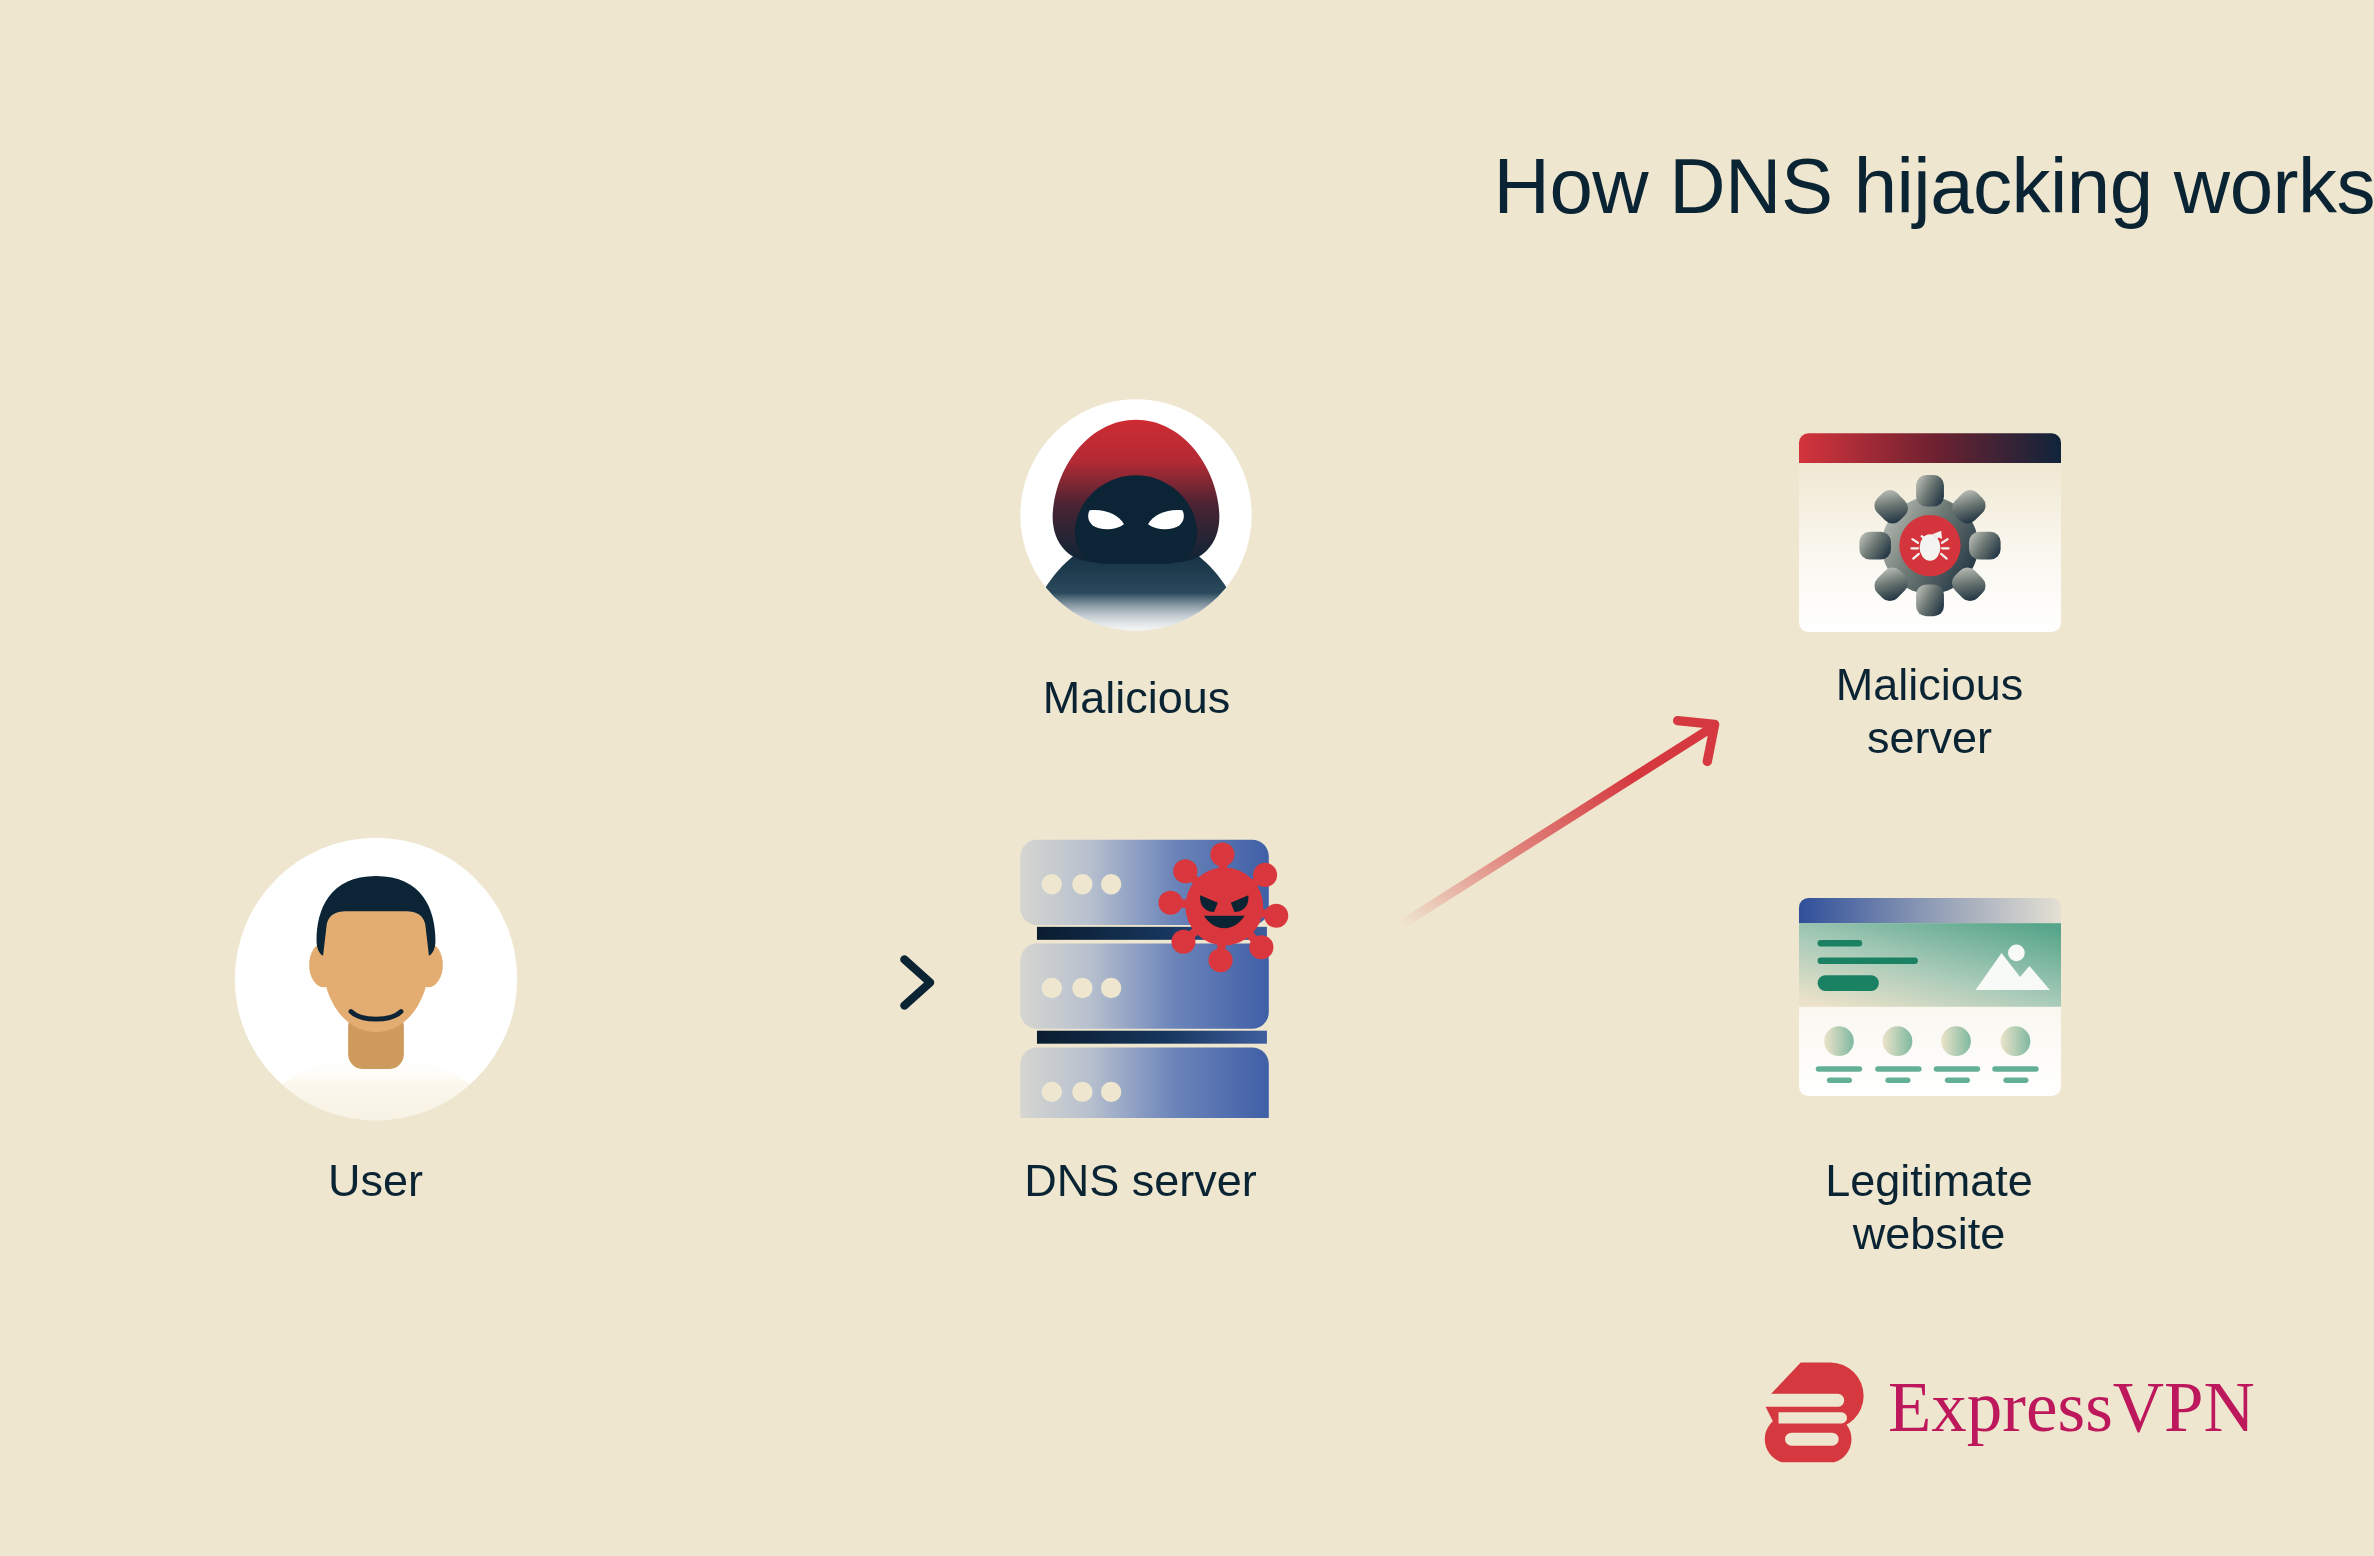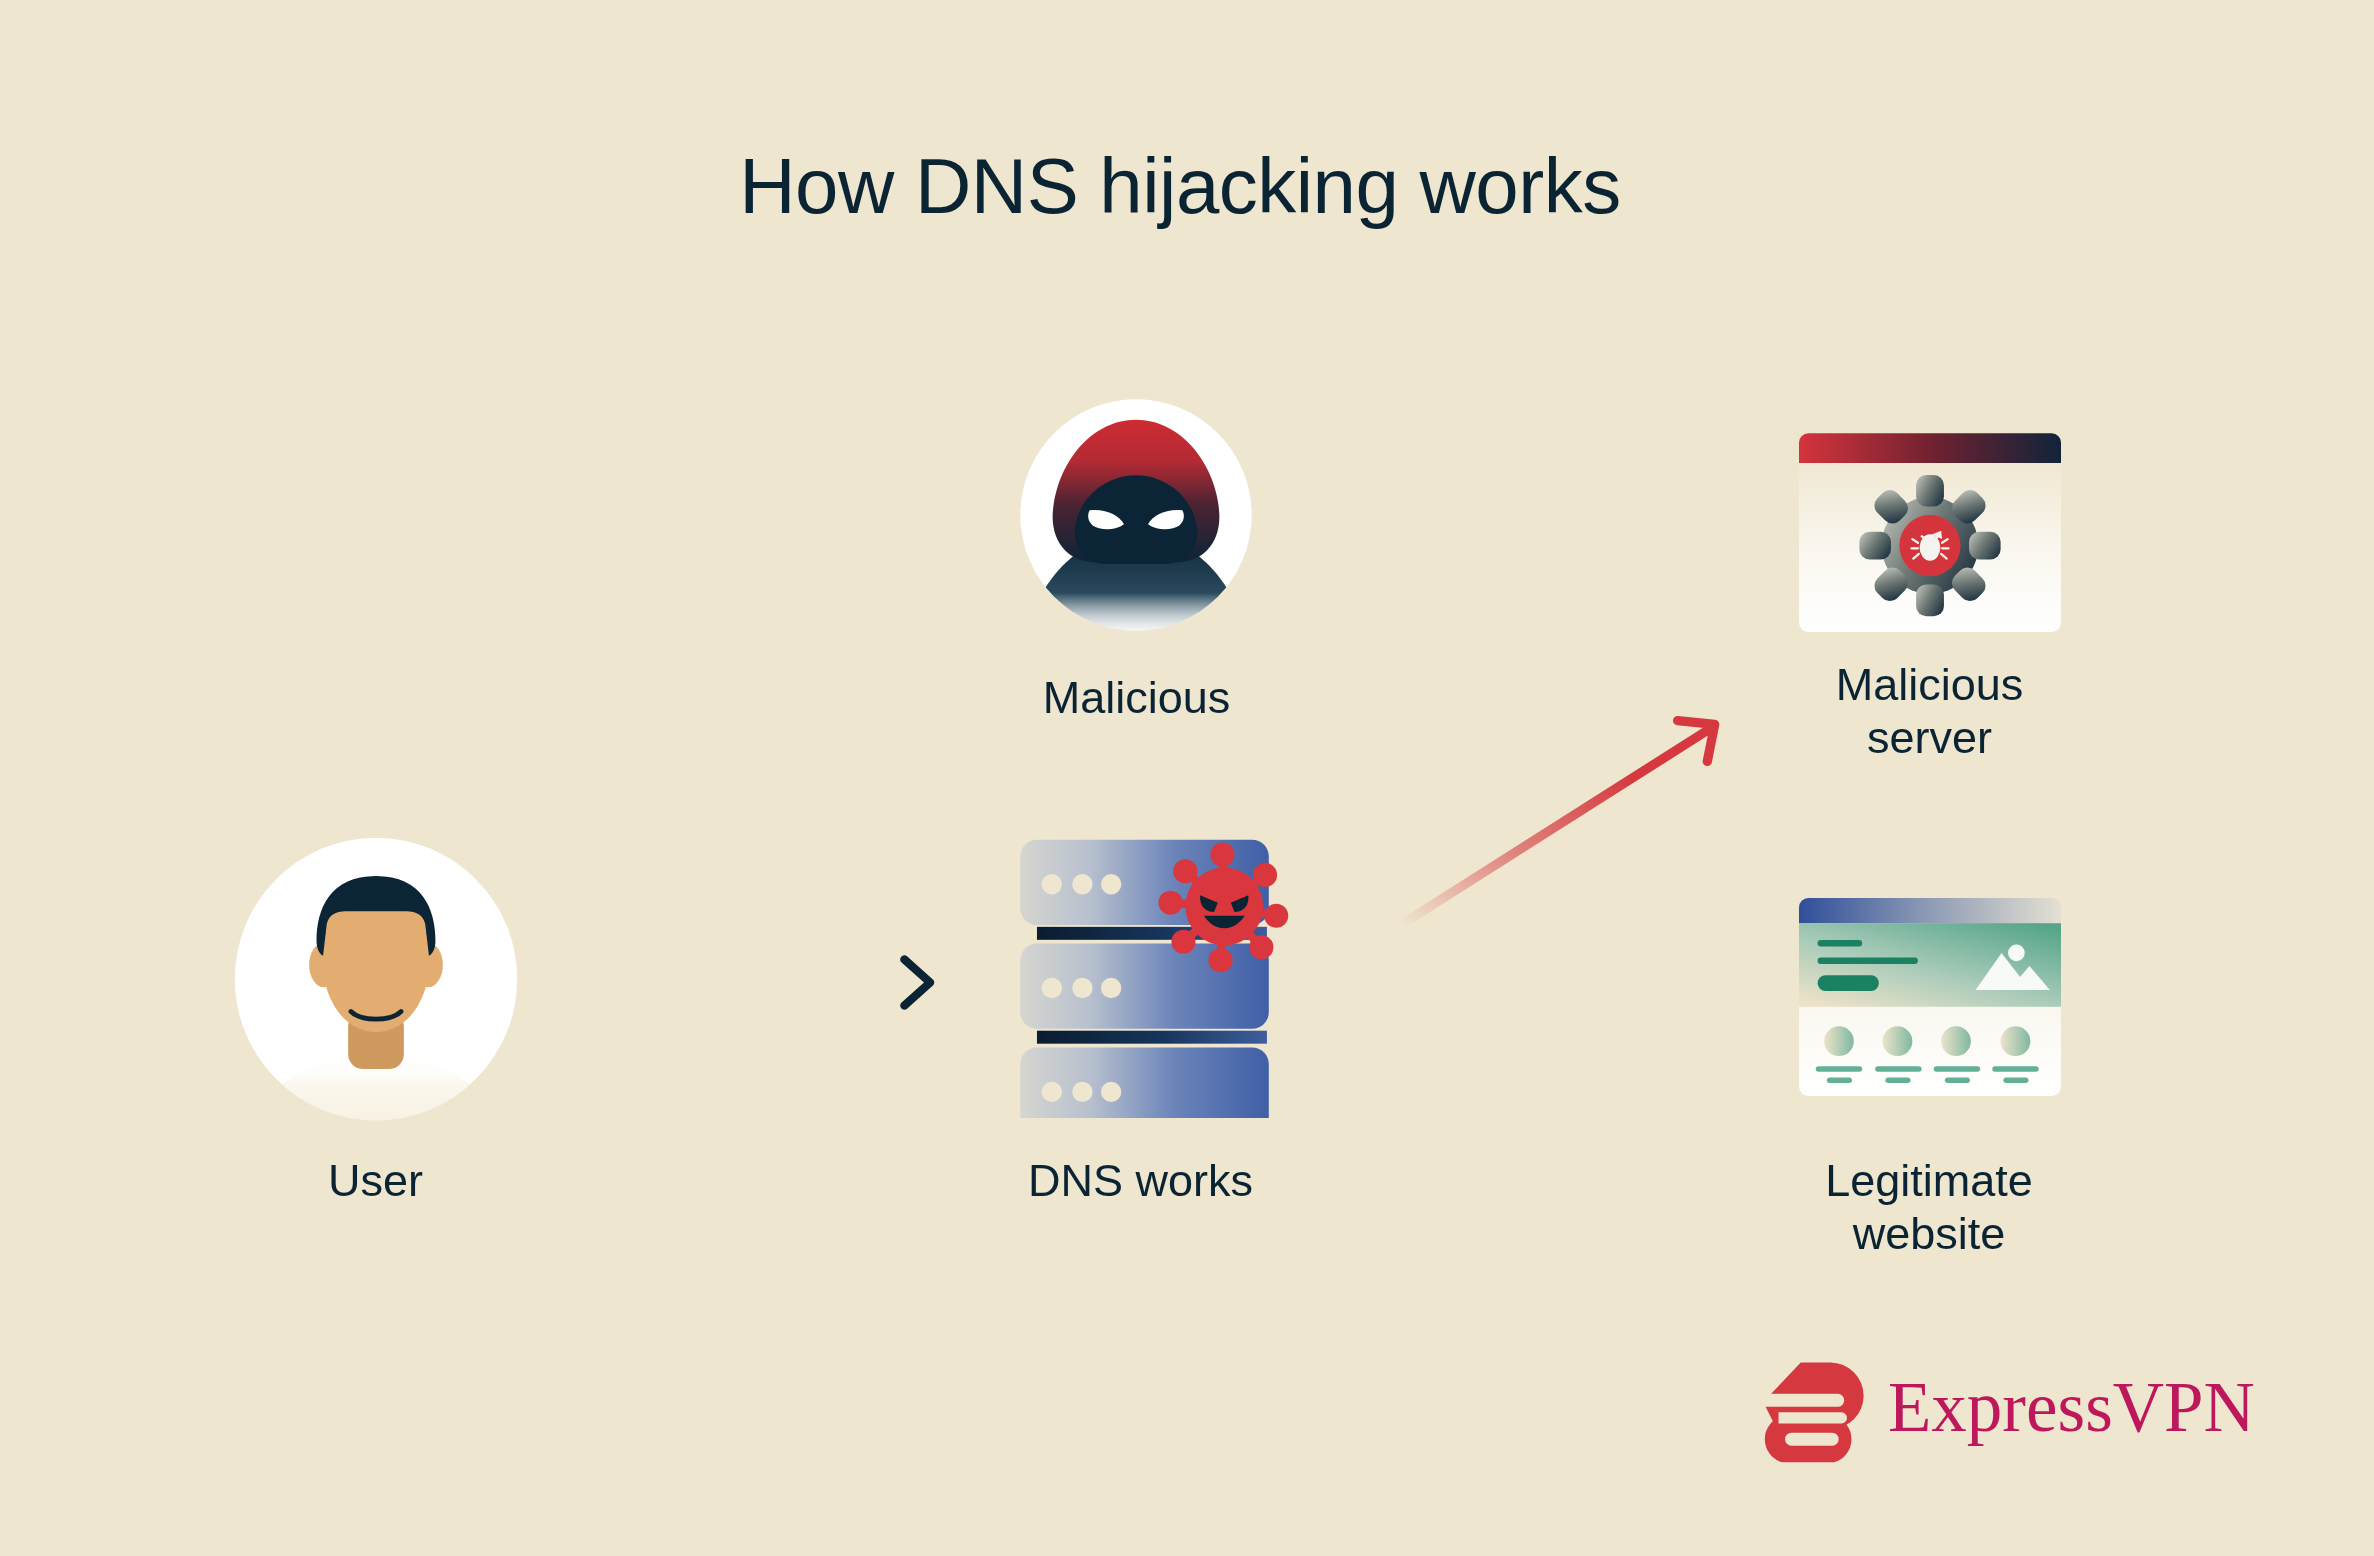--- a/index.html
+++ b/index.html
@@ -8,22 +8,22 @@
     background:#efe6cf;
     font-family:"Liberation Sans", sans-serif;
     overflow:hidden;
     position:relative;
   }
   .stage{position:absolute;inset:0;}
 
   
   .title{
     position:absolute;
-    left:0;right:15px;top:141px;
-    text-align:center;
+    left:0;right:0;top:141px;
+    text-align:right;
     font-size:78px;
     font-weight:400;
     letter-spacing:-0.5px;
     color:#0b2434;
     white-space:nowrap;
   }
 
   
   .label{
     position:absolute;
@@ -200,21 +200,21 @@
         <circle cx="-58" cy="-4" r="13" fill="#d9373d"></circle>
         <circle cx="0" cy="0" r="42" fill="#d9373d"></circle>
 
         <path d="M-26 -12 L-7 -4 L-11 6 C -20 6 -27 0 -26 -12 Z" fill="#0b2434"></path>
         <path d="M26 -12 L7 -4 L11 6 C 20 6 27 0 26 -12 Z" fill="#0b2434"></path>
 
         <path d="M-22 10 C -10 28 10 28 22 10 Z" fill="#0b2434"></path>
       </g>
     </svg>
   </div>
-  <div class="label server-label">DNS works</div>
+  <div class="label server-label">DNS server</div>
 
   <div class="mal-wrap">
     <svg viewBox="0 0 310 240" width="288" height="223">
       <defs>
         <linearGradient id="malBar" x1="0" y1="0" x2="1" y2="0">
           <stop offset="0%" stop-color="#d4343c"></stop>
           <stop offset="52%" stop-color="#6e2130"></stop>
           <stop offset="100%" stop-color="#10243a"></stop>
         </linearGradient>
         <linearGradient id="malBody" x1="0" y1="0" x2="0" y2="1">

